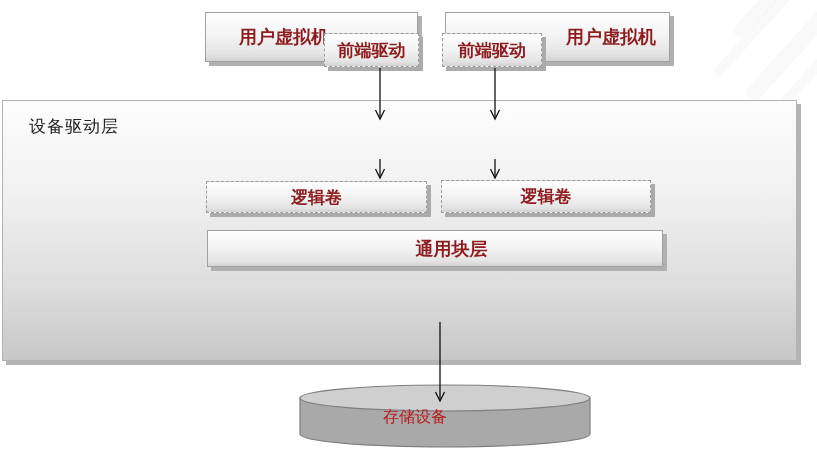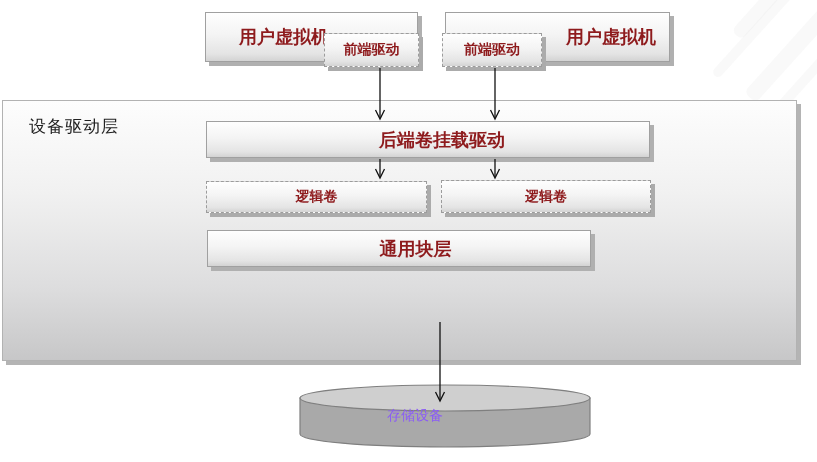--- a/index.html
+++ b/index.html
@@ -22,36 +22,36 @@
     box-shadow:4px 4px 0 #b4b4b4;}
   .kernel-label{position:absolute;left:26px;top:14px;font-size:17px;color:#222222;
     letter-spacing:1px;}
 
   .box{position:absolute;display:flex;align-items:center;justify-content:center;
     box-sizing:border-box;
     background:linear-gradient(180deg,#fefefe 0%,#f4f4f4 45%,#e4e4e4 85%,#d3d3d3 100%);
     border:1px solid #a0a0a0;
     box-shadow:4px 4px 0 #b0b0b0;
     color:#8e1b1d;font-weight:bold;font-size:18px;white-space:nowrap;}
-  .dashed{border:1.5px dashed #9c9c9c;box-shadow:4px 4px 0 #ababab;font-size:14px;}
+  .dashed{border:1.5px dashed #9c9c9c;box-shadow:4px 4px 0 #ababab;font-size:17px;}
 
   .vm-left   {left:205px;top:12px;width:213px;height:50px;justify-content:flex-start;padding-left:33px;}
   .fe-left   {left:324px;top:33px;width:95px;height:34px;z-index:3;}
   .vm-right  {left:445px;top:12px;width:225px;height:50px;justify-content:flex-end;padding-right:13px;}
   .fe-right  {left:442px;top:33px;width:100px;height:34px;z-index:3;}
 
   .backend   {left:206px;top:121px;width:444px;height:37px;padding-left:28px;}
   .lv-left   {left:206px;top:181px;width:221px;height:32px;}
   .lv-right  {left:441px;top:180px;width:210px;height:33px;}
-  .generic   {left:207px;top:230px;width:384px;height:37px;padding-left:33px;}
+  .generic   {left:207px;top:230px;width:456px;height:37px;padding-left:33px;}
   .device    {left:207px;top:284px;width:444px;height:37px;padding-left:50px;}
 
   .shape-layer{position:absolute;left:0;top:0;width:817px;height:462px;pointer-events:none;}
   .storage-label{position:absolute;left:300px;top:407px;width:230px;text-align:center;
-    color:#8b5cf6;font-size:14px;z-index:6;}
+    color:#b91c1c;font-size:16px;z-index:6;}
 </style>
 </head>
 <body>
 
 <div class="canvas">
 
   <div class="watermark">
       <i></i>
       <i></i>
       <i></i>
@@ -68,23 +68,20 @@
   <div class="box dashed fe-left">
     <span>前端驱动</span>
   </div>
   <div class="box dashed fe-right">
     <span>前端驱动</span>
   </div>
   <div class="box vm-right">
     <span>用户虚拟机</span>
   </div>
 
-  <div class="box backend">
-    <span>后端卷挂载驱动</span>
-  </div>
   <div class="box dashed lv-left">
     <span>逻辑卷</span>
   </div>
   <div class="box dashed lv-right">
     <span>逻辑卷</span>
   </div>
   <div class="box generic">
     <span>通用块层</span>
   </div>
 

